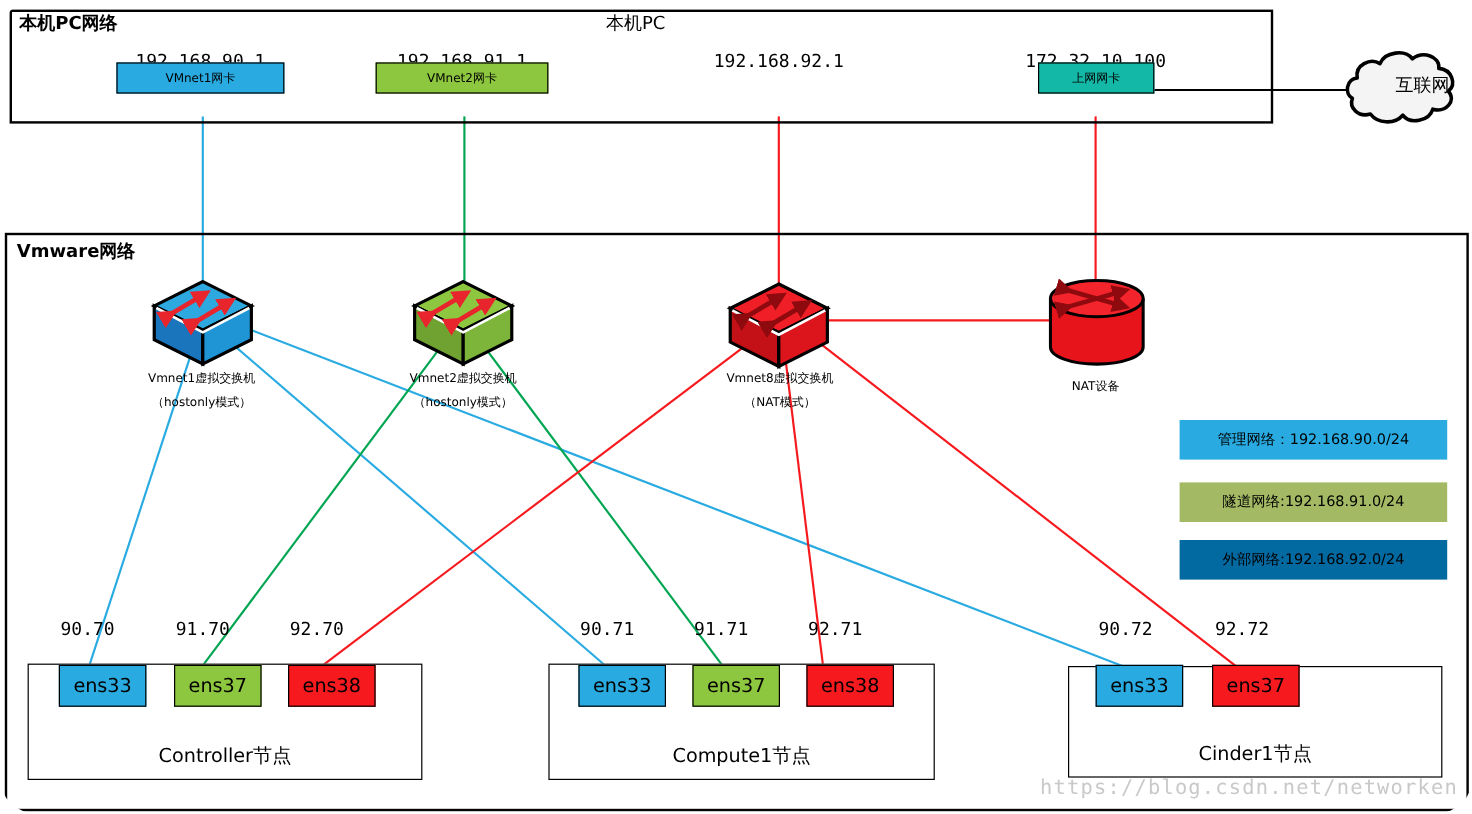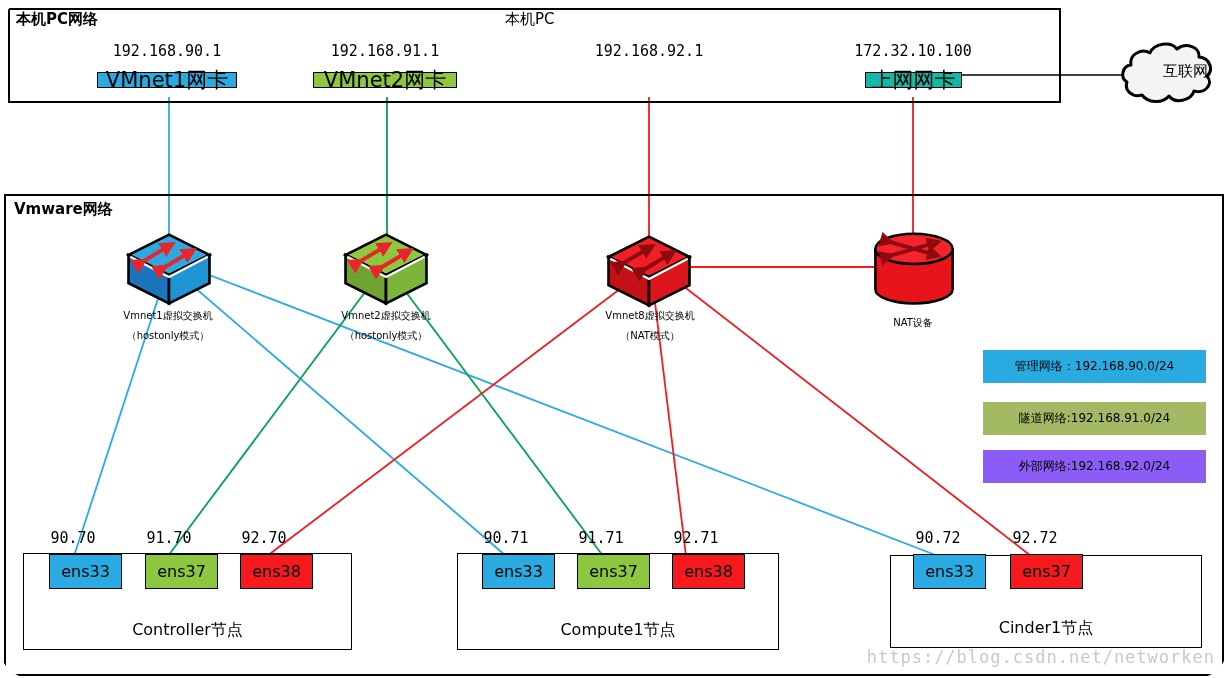--- a/index.html
+++ b/index.html
@@ -7,22 +7,22 @@
     position:relative;width:1227px;height:678px;background:#fff;overflow:hidden;
     font-family:"DejaVu Sans","Liberation Sans",sans-serif;color:#000;border-radius:30px;
   }
   .abs{position:absolute;}
   
   .frame{position:absolute;border:2px solid #000;background:transparent;}
   #pc-box{left:8px;top:8px;width:1049px;height:91px;}
   #vm-box{left:4px;top:194px;width:1216px;height:478px;}
   .frame-title{position:absolute;font-size:15px;font-weight:bold;white-space:nowrap;}
   
-  .adapter{position:absolute;top:72px;height:16px;border:1.5px solid #000;
-    display:flex;align-items:center;justify-content:center;font-size:21px;box-sizing:border-box;white-space:nowrap;}
+  .adapter{position:absolute;top:52px;height:26px;border:1.5px solid #000;
+    display:flex;align-items:center;justify-content:center;font-size:10px;box-sizing:border-box;white-space:nowrap;}
   .iplabel{position:absolute;font-size:15px;font-family:"DejaVu Sans Mono","Liberation Mono",monospace;
     text-align:center;white-space:nowrap;}
   .ip-top{top:42px;width:160px;}
   #ad0{left:97px;width:140px;}  #ip0{left:87px;}
   #ad1{left:313px;width:144px;} #ip1{left:305px;}
   #ad2{left:578px;width:142px;} #ip2{left:569px;}
   #ad3{left:865px;width:97px;background:#14b8a6;} #ip3{left:833px;}
   .bg-mgmt{background:#29ABE2;}
   .bg-tun{background:#8DC63F;}
   .bg-ext{background:#F61A1E;}
@@ -40,33 +40,33 @@
   #sw2-label{left:276px;top:306px;}
   #sw8-label{left:540px;top:306px;}
   #nat-label{left:803px;top:313px;}
   #gateway{left:742px;top:226px;width:135px;text-align:center;font-size:15px;line-height:19px;}
   #gateway .gw-ip{font-family:"DejaVu Sans Mono","Liberation Mono",monospace;}
   
   .legend-row{position:absolute;left:983px;width:223px;height:33px;display:flex;align-items:center;
     justify-content:center;font-size:12px;white-space:nowrap;}
   #lg0{top:350px;background:#29ABE2;}
   #lg1{top:402px;background:#A3B964;}
-  #lg2{top:450px;background:#8b5cf6;}
+  #lg2{top:450px;background:#0369a1;}
   
   .node{position:absolute;border:1.5px solid #000;background:#fff;box-sizing:border-box;}
   #node0{left:23px;top:553px;width:329px;height:97px;}
   #node1{left:457px;top:553px;width:322px;height:97px;}
   #node2{left:890px;top:555px;width:312px;height:93px;}
   .node-label{position:absolute;width:100%;bottom:8px;text-align:center;font-size:16px;}
   .nic{position:absolute;top:554px;width:73px;height:35px;border:1.5px solid #000;
     display:flex;align-items:center;justify-content:center;font-size:16px;box-sizing:border-box;}
   #n0a{left:49px;} #n0b{left:145px;} #n0c{left:240px;}
   #n1a{left:482px;} #n1b{left:577px;} #n1c{left:672px;}
   #n2a{left:913px;} #n2b{left:1010px;}
-  .nicip{position:absolute;top:529px;width:80px;}
+  .nicip{position:absolute;top:515px;width:80px;}
   #p0a{left:33px;} #p0b{left:129px;} #p0c{left:224px;}
   #p1a{left:466px;} #p1b{left:561px;} #p1c{left:656px;}
   #p2a{left:898px;} #p2b{left:995px;}
   
   #watermark{right:12px;top:647px;font-size:17px;letter-spacing:1px;color:#c9c9c9;
     font-family:"DejaVu Sans Mono","Liberation Mono",monospace;white-space:nowrap;}
   
   #wires{left:0;top:0;width:1227px;height:678px;pointer-events:none;}
 </style>
 </head>

